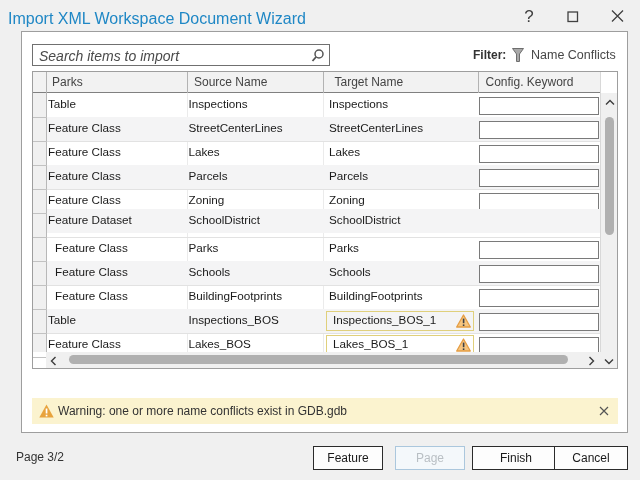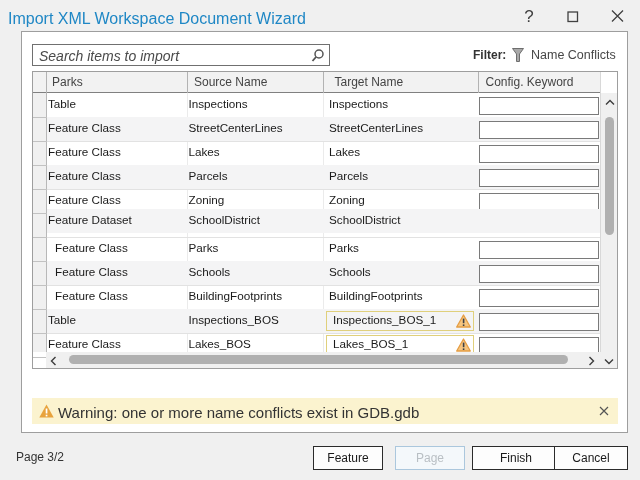--- a/index.html
+++ b/index.html
@@ -63,21 +63,21 @@
   .vsb { position:absolute; right:0; top:21px; width:17px; height:277px; background:#f0f0f0; border-left:1px solid #d8d8d8; }
   .vsb-corner { position:absolute; right:0; top:0; width:17px; height:21px; background:#ffffff; border-left:1px solid #d8d8d8; }
   .vthumb { position:absolute; left:4px; top:24px; width:9px; height:118px; background:#b0b0b0; border-radius:5px; }
   .hsb { position:absolute; left:13px; bottom:0; width:571px; height:16px; background:#f0f0f0; }
   .hthumb { position:absolute; left:23px; top:3.5px; width:499px; height:9px; background:#b0b0b0; border-radius:4.5px; }
   
   .warnbar {
     position:absolute; left:10px; top:366px; width:586px; height:26px;
     background:#fbf3cf;
   }
-  .warnbar .msg { position:absolute; left:37px; top:6px; font-size:15px; color:#333;text-align:right; }
+  .warnbar .msg { position:absolute; left:37px; top:6px; font-size:12px; color:#333;text-align:right; }
   
   .page { position:absolute; left:16px; top:450px; font-size:12px; color:#333; }
   .btn {
     position:absolute; top:446px; height:24px; background:#fdfdfd;
     border:1px solid #2b2b2b; font-size:12px; color:#1a1a1a;
     text-align:center; line-height:22px;
   }
   .btn.disabled { border-color:#abc7dd; color:#b9bfc4; background:#f4f8fb; }
 </style>
 </head>

